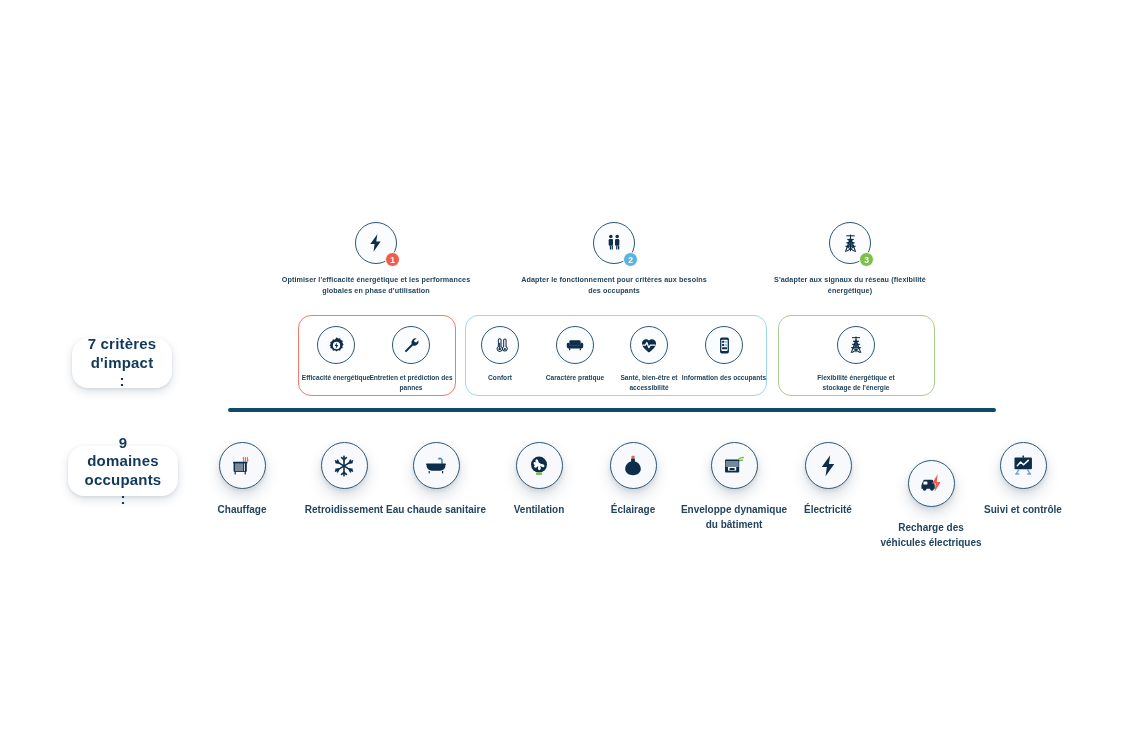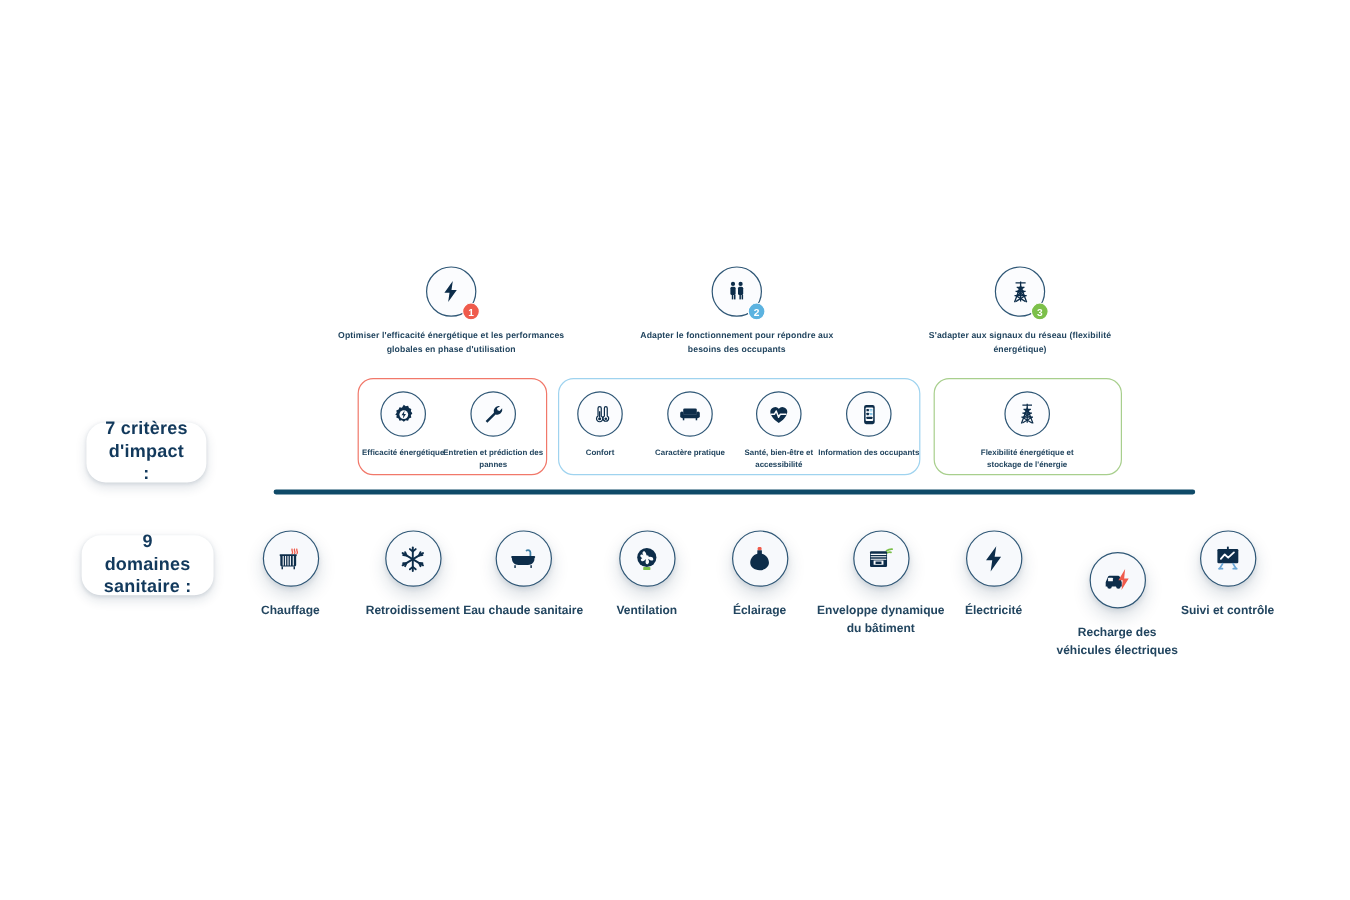--- a/index.html
+++ b/index.html
@@ -23,21 +23,21 @@
     text-align:center;
     font-weight:bold;
     font-size:15px;
     letter-spacing:.2px;
     color:#12395c;
     line-height:1.25;
     padding:8px 14px;
     box-sizing:border-box;
   }
   #label-piliers{left:75px;top:236px;width:92px;height:42px;}
-  #label-criteres{left:72px;top:352px;width:100px;height:50px;text-align:center;}
+  #label-criteres{left:72px;top:338px;width:100px;height:50px;text-align:center;}
   #label-domaines{left:68px;top:446px;width:110px;height:50px;justify-content:center;}
 
   
   .circ{
     border-radius:50%;
     background:#fbfcfe;
     border:1.6px solid #2f5776;
     display:flex;align-items:center;justify-content:center;
     box-sizing:border-box;
     position:relative;
@@ -120,21 +120,21 @@
   <div class="row-label" id="label-criteres">
     <span>
       <span>7 critères</span><br>
       <span>d'impact :</span>
     </span>
   </div>
 
   <div class="row-label" id="label-domaines">
     <span>
       <span>9 domaines</span><br>
-      <span>sanitaire :</span>
+      <span>occupants :</span>
     </span>
   </div>
 
   <div class="pillar" id="pillar-1">
     <div class="circ">
       <span>
         <svg width="20" height="20" viewBox="0 0 24 24" fill="#0d2d4a">
             <path d="M13.6 1.5 5.2 13.2h5.1l-1.3 9.3 8.6-12.2h-5.3z"></path>
           </svg>
       </span>
@@ -152,21 +152,21 @@
           <rect x="5.6" y="7.2" width="5.2" height="8.2" rx="1.5"></rect>
           <rect x="13.2" y="7.2" width="5.2" height="8.2" rx="1.5"></rect>
           <rect x="7.0" y="15.2" width="1.5" height="4.6"></rect>
             <rect x="9.2" y="15.2" width="1.5" height="4.6"></rect>
           <rect x="14.6" y="15.2" width="1.5" height="4.6"></rect>
             <rect x="16.8" y="15.2" width="1.5" height="4.6"></rect>
         </svg>
       </span>
       <span class="badge" id="badge-2" style="background: rgb(92, 179, 224);">2</span>
     </div>
-    <div class="cap">Adapter le fonctionnement pour répondre aux besoins des occupants</div>
+    <div class="cap">Adapter le fonctionnement pour critères aux besoins des occupants</div>
   </div>
 
   <div class="pillar" id="pillar-3">
     <div class="circ">
       <span>
         <svg width="21" height="21" viewBox="0 0 24 24" stroke="#0d2d4a" stroke-width="1.25" fill="none">
           <path d="M12 1.8v19"></path>
             <path d="M6.2 21.5 12 6 17.8 21.5"></path>
           <path d="M7.2 3.2h9.6"></path>
             <path d="M8.3 7.4h7.4"></path>

